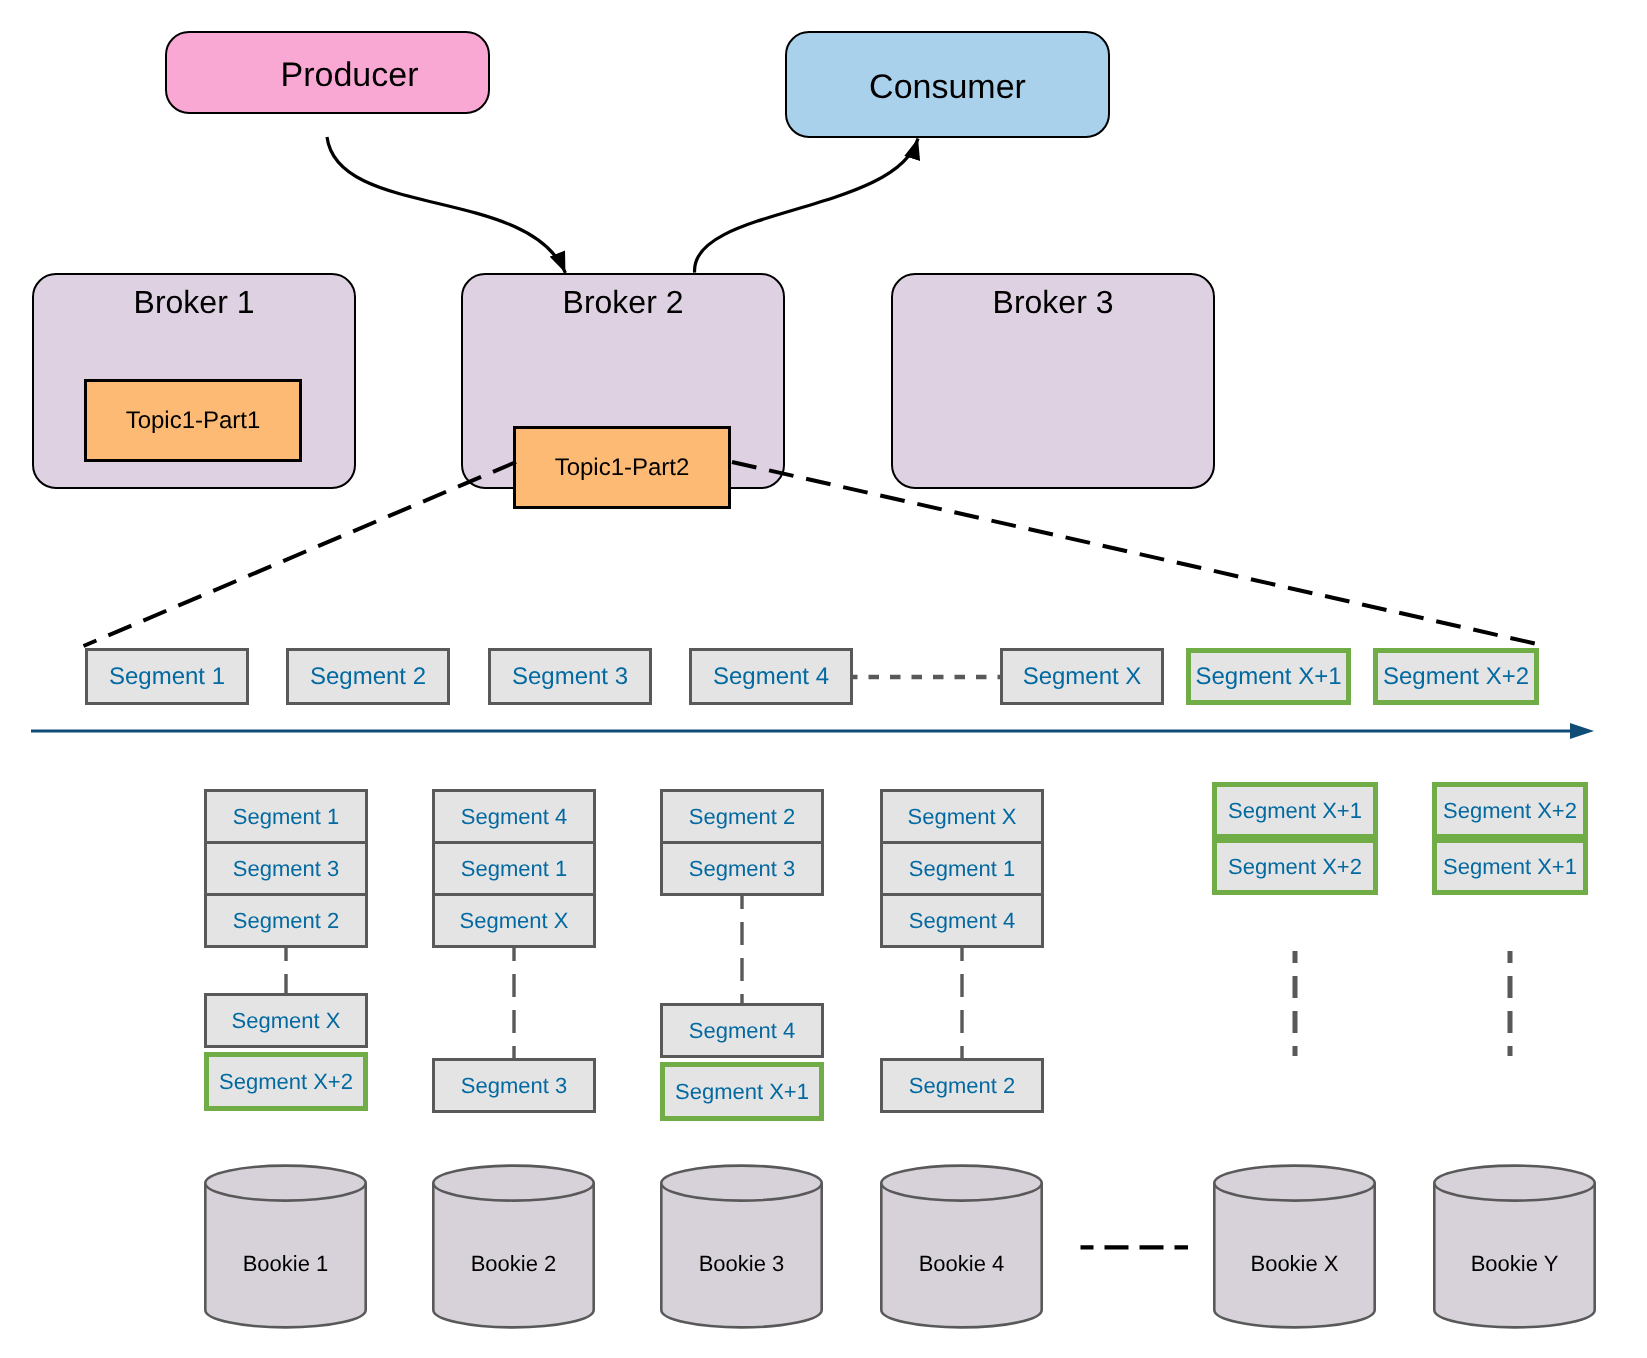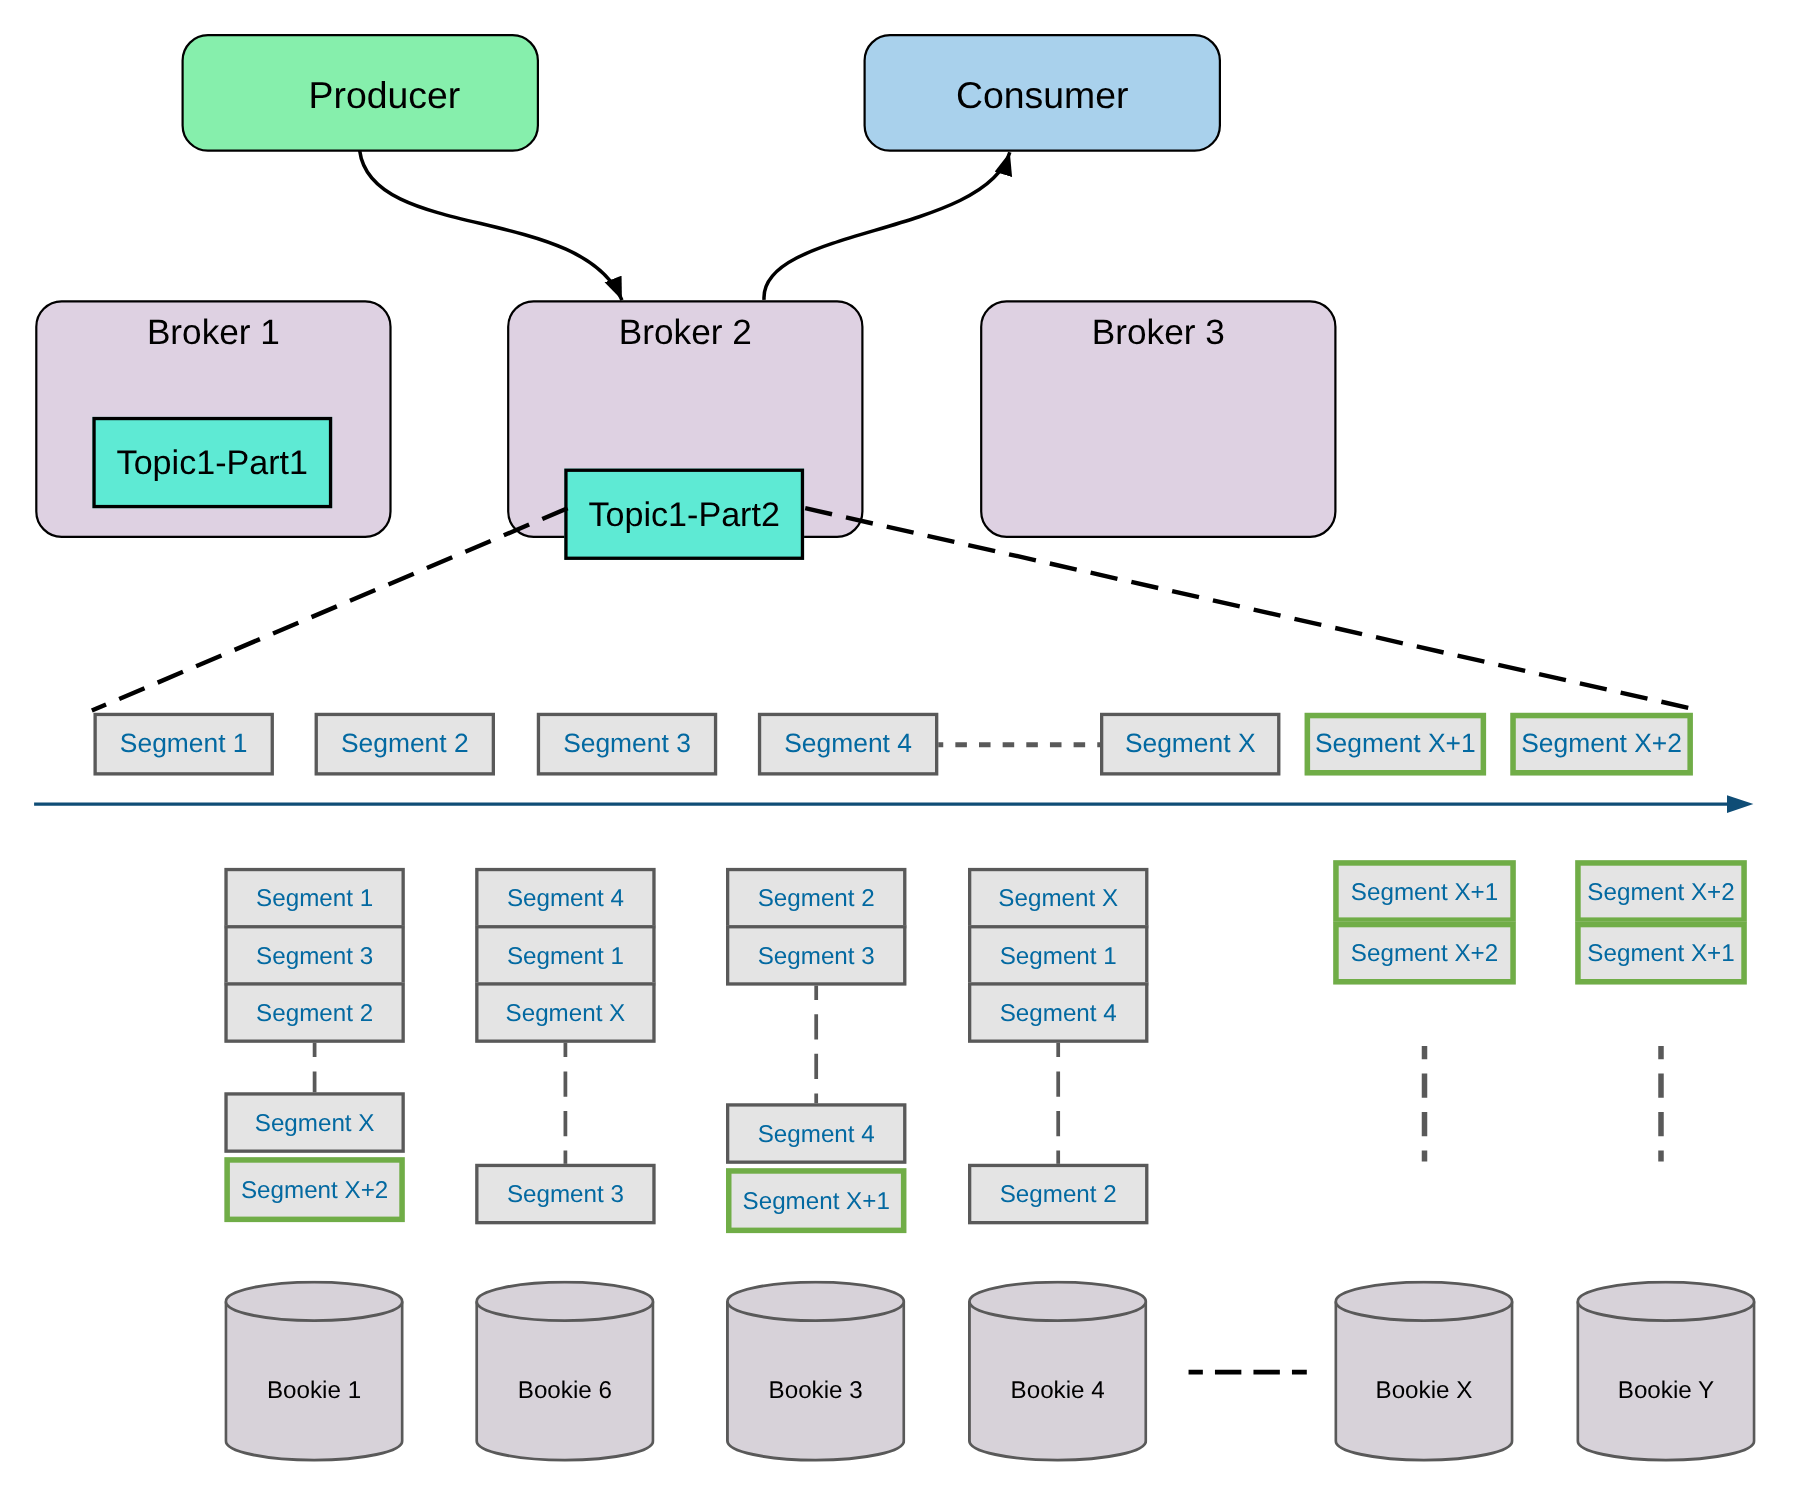--- a/index.html
+++ b/index.html
@@ -8,22 +8,22 @@
        -webkit-font-smoothing:antialiased;text-rendering:geometricPrecision;}
   #stage{position:relative;width:1647px;height:1358px;background:#fff;}
   
   .rounded .title,.endpoint,.part,.segbox,.cyl .cyl-label{filter:opacity(1);}
   svg.layer{position:absolute;left:0;top:0;width:1647px;height:1358px;overflow:visible;}
   svg.layer.top{z-index:5;pointer-events:none;}
   .node{position:absolute;box-sizing:border-box;}
   .rounded{border:2.8px solid var(--ink);border-radius:24px;}
   .rounded .title{position:absolute;left:0;right:0;top:9px;text-align:center;font-size:32px;color:#000;}
   .endpoint{display:flex;align-items:center;justify-content:center;font-size:34px;color:#000;padding-top:6px;}
-  .part{position:absolute;box-sizing:border-box;background:#5eead4;border:3px solid var(--ink);
-        display:flex;align-items:center;justify-content:center;font-size:31px;color:#000;}
+  .part{position:absolute;box-sizing:border-box;background:#fdba74;border:3px solid var(--ink);
+        display:flex;align-items:center;justify-content:center;font-size:24px;color:#000;}
   .segbox{position:absolute;box-sizing:border-box;
           background:var(--segfill);border:3px solid var(--segborder);
           display:flex;align-items:center;justify-content:center;font-size:22px;color:#0369a1;}
   .segbox.tl{font-size:24px;}
   .segbox.hl{border:5px solid var(--hl);}
   .cyl{position:absolute;}
   .cyl .cyl-label{position:absolute;left:0;right:0;text-align:center;font-size:22px;color:#000;}
 </style>
 </head>
 <body>
@@ -48,21 +48,21 @@
 
     <line x1="1080.5" y1="1247.4" x2="1188" y2="1247.4" stroke-width="4.2" stroke-dasharray="24 11" stroke-dashoffset="11" stroke="#000000"></line>
   <line x1="286" y1="947" x2="286" y2="994" stroke="#595959" stroke-width="3.4" stroke-dasharray="23 13" stroke-dashoffset="9"></line>
       <line x1="514" y1="947" x2="514" y2="1059" stroke="#595959" stroke-width="3.4" stroke-dasharray="23 13" stroke-dashoffset="9"></line>
       <line x1="742" y1="895" x2="742" y2="1004" stroke="#595959" stroke-width="3.4" stroke-dasharray="23 13" stroke-dashoffset="9"></line>
       <line x1="962" y1="947" x2="962" y2="1059" stroke="#595959" stroke-width="3.4" stroke-dasharray="23 13" stroke-dashoffset="9"></line>
       <line x1="1295" y1="951" x2="1295" y2="1056" stroke="#595959" stroke-width="5" stroke-dasharray="22 13" stroke-dashoffset="10"></line>
       <line x1="1510" y1="951" x2="1510" y2="1056" stroke="#595959" stroke-width="5" stroke-dasharray="22 13" stroke-dashoffset="10"></line>
     </svg>
 
-  <div class="node rounded endpoint" id="producer-node" style="left: 165px; top: 31px; width: 325px; height: 107px; background: #86efac; padding-left: 44px;">
+  <div class="node rounded endpoint" id="producer-node" style="left: 165px; top: 31px; width: 325px; height: 83px; background: #f9a8d4; padding-left: 44px;">
     <span>Producer</span>
   </div>
   <div class="node rounded endpoint" id="consumer-node" style="left: 756px; top: 31px; width: 325px; height: 107px; background: rgb(169, 209, 236); margin-left: 29px;">
     <span>Consumer</span>
   </div>
 
   <div class="node rounded" id="broker-node-1" style="left: 32px; top: 273px; width: 324px; height: 216px; background: rgb(222, 209, 226);">
     <div class="title">Broker 1</div>
     <div class="part" style="left: 50px; top: 104px; width: 218px; height: 83px;">Topic1-Part1</div>
   </div>
@@ -103,21 +103,21 @@
       <div class="segbox hl" style="left: 1212px; top: 838px; width: 166px; height: 57px;">Segment X+2</div>
       <div class="segbox hl" style="left: 1432px; top: 782px; width: 156px; height: 57px;">Segment X+2</div>
       <div class="segbox hl" style="left: 1432px; top: 838px; width: 156px; height: 57px;">Segment X+1</div>
       <div class="cyl" style="left: 204px; top: 1164px; width: 163px; height: 165px;"><svg width="163" height="165" viewBox="0 0 163 165">
           <path d="M1.2999999999999972,19.1 L1.2999999999999972,145.9 A80.2,17.5 0 0 0 161.7,145.9 L161.7,19.1" fill="#d7d2d9" stroke="#595959" stroke-width="2.6" stroke-linejoin="round"></path>
           <ellipse cx="81.5" cy="19.1" rx="80.2" ry="17.5" fill="#d7d2d9" stroke="#595959" stroke-width="2.6"></ellipse>
         </svg><div class="cyl-label" style="top: 87px;">Bookie 1</div></div>
       <div class="cyl" style="left: 432px; top: 1164px; width: 163px; height: 165px;"><svg width="163" height="165" viewBox="0 0 163 165">
           <path d="M1.2999999999999972,19.1 L1.2999999999999972,145.9 A80.2,17.5 0 0 0 161.7,145.9 L161.7,19.1" fill="#d7d2d9" stroke="#595959" stroke-width="2.6" stroke-linejoin="round"></path>
           <ellipse cx="81.5" cy="19.1" rx="80.2" ry="17.5" fill="#d7d2d9" stroke="#595959" stroke-width="2.6"></ellipse>
-        </svg><div class="cyl-label" style="top: 87px;">Bookie 6</div></div>
+        </svg><div class="cyl-label" style="top: 87px;">Bookie 2</div></div>
       <div class="cyl" style="left: 660px; top: 1164px; width: 163px; height: 165px;"><svg width="163" height="165" viewBox="0 0 163 165">
           <path d="M1.2999999999999972,19.1 L1.2999999999999972,145.9 A80.2,17.5 0 0 0 161.7,145.9 L161.7,19.1" fill="#d7d2d9" stroke="#595959" stroke-width="2.6" stroke-linejoin="round"></path>
           <ellipse cx="81.5" cy="19.1" rx="80.2" ry="17.5" fill="#d7d2d9" stroke="#595959" stroke-width="2.6"></ellipse>
         </svg><div class="cyl-label" style="top: 87px;">Bookie 3</div></div>
       <div class="cyl" style="left: 880px; top: 1164px; width: 163px; height: 165px;"><svg width="163" height="165" viewBox="0 0 163 165">
           <path d="M1.2999999999999972,19.1 L1.2999999999999972,145.9 A80.2,17.5 0 0 0 161.7,145.9 L161.7,19.1" fill="#d7d2d9" stroke="#595959" stroke-width="2.6" stroke-linejoin="round"></path>
           <ellipse cx="81.5" cy="19.1" rx="80.2" ry="17.5" fill="#d7d2d9" stroke="#595959" stroke-width="2.6"></ellipse>
         </svg><div class="cyl-label" style="top: 87px;">Bookie 4</div></div>
       <div class="cyl" style="left: 1213px; top: 1164px; width: 163px; height: 165px;"><svg width="163" height="165" viewBox="0 0 163 165">
           <path d="M1.2999999999999972,19.1 L1.2999999999999972,145.9 A80.2,17.5 0 0 0 161.7,145.9 L161.7,19.1" fill="#d7d2d9" stroke="#595959" stroke-width="2.6" stroke-linejoin="round"></path>

